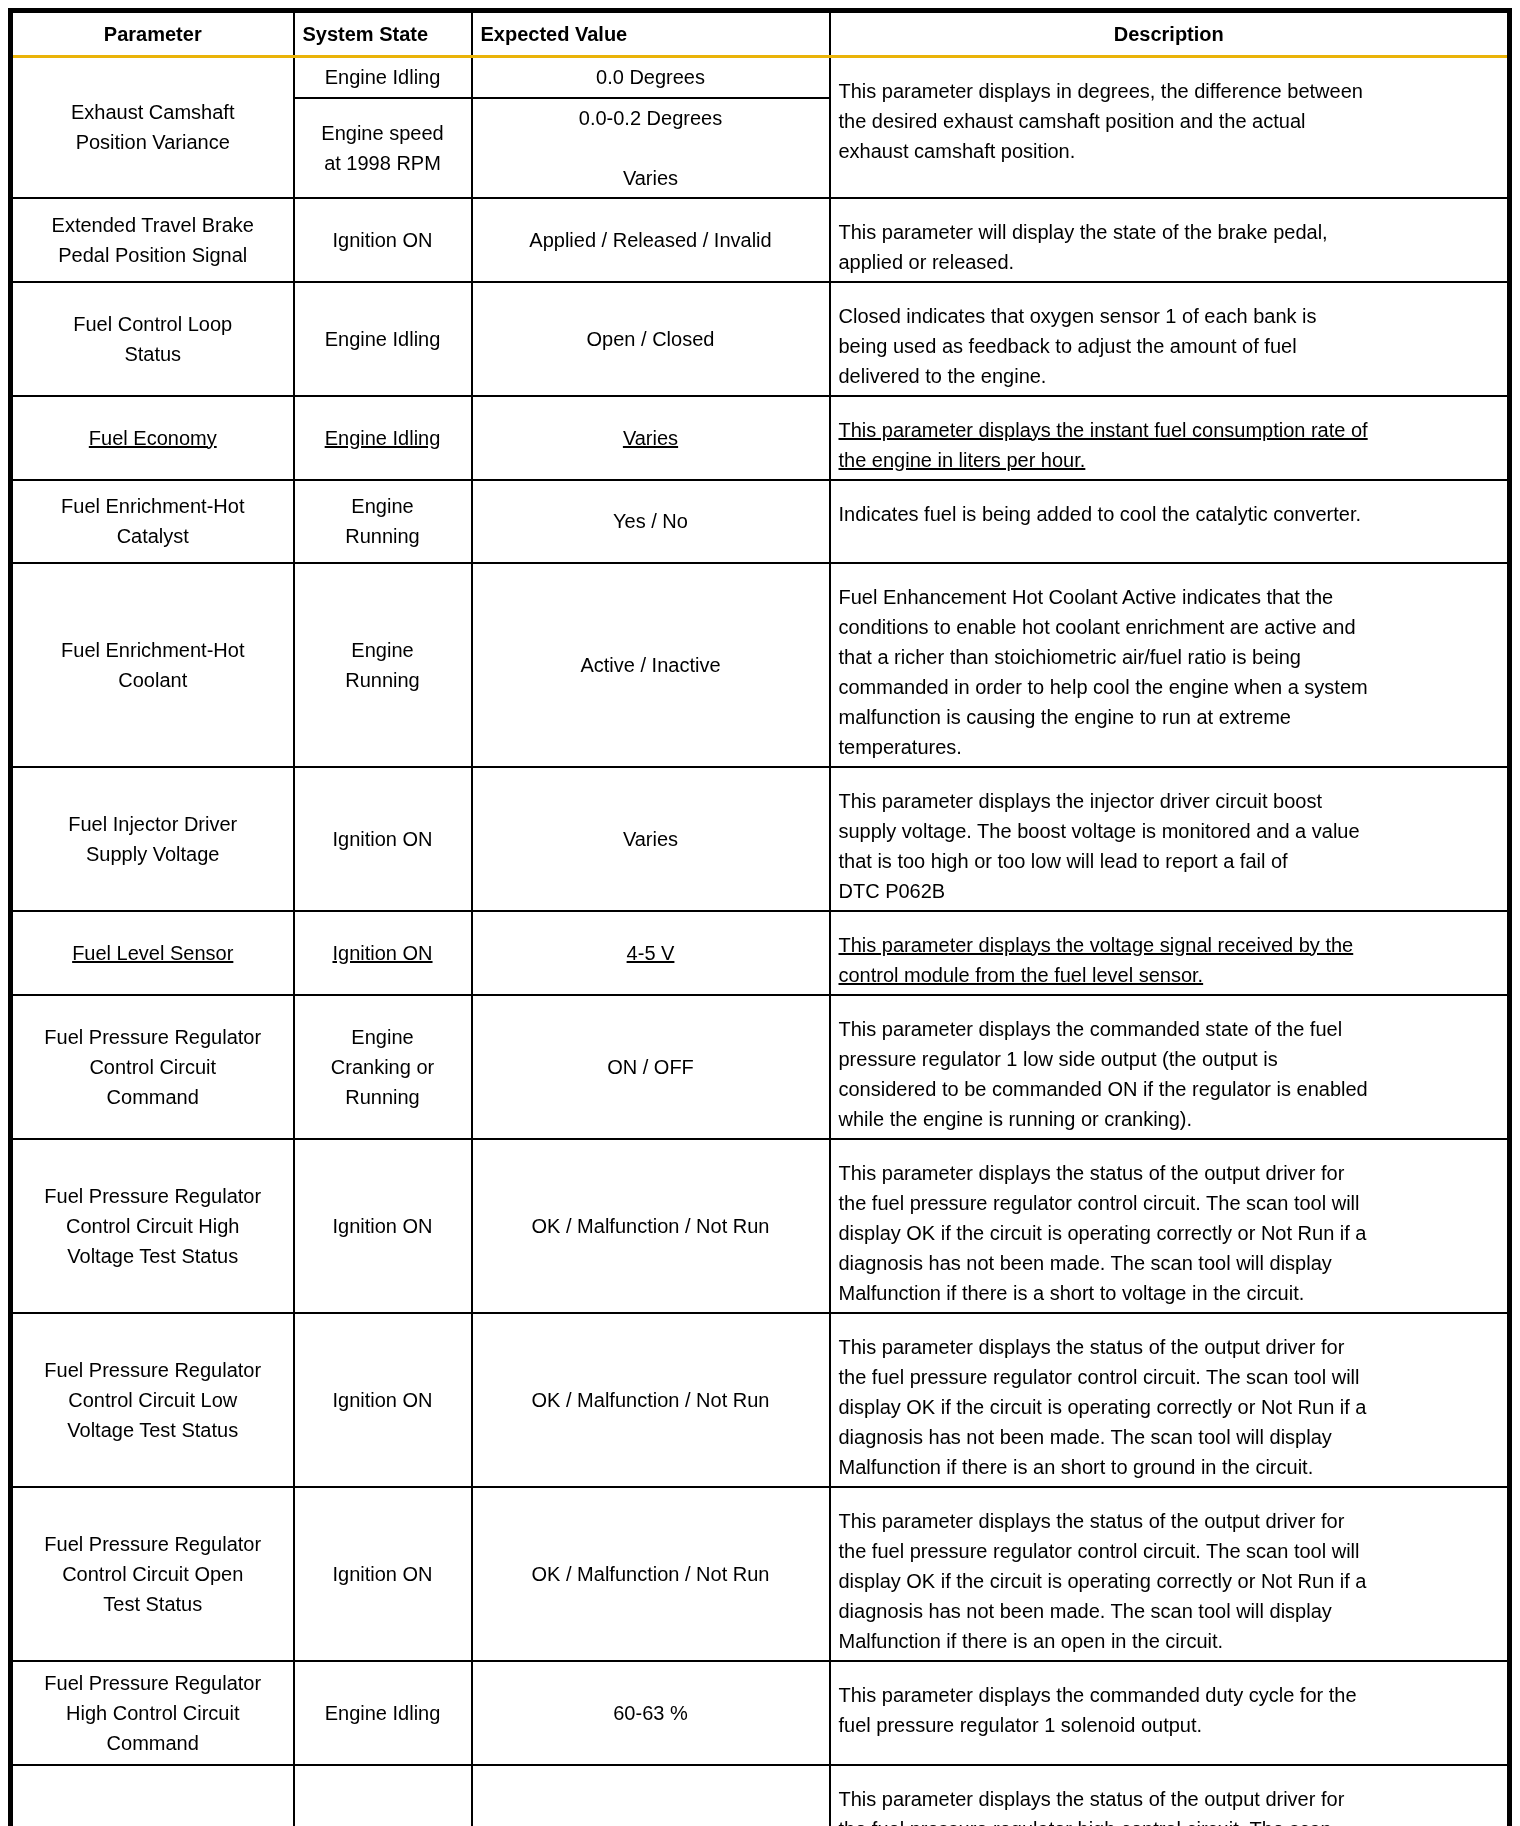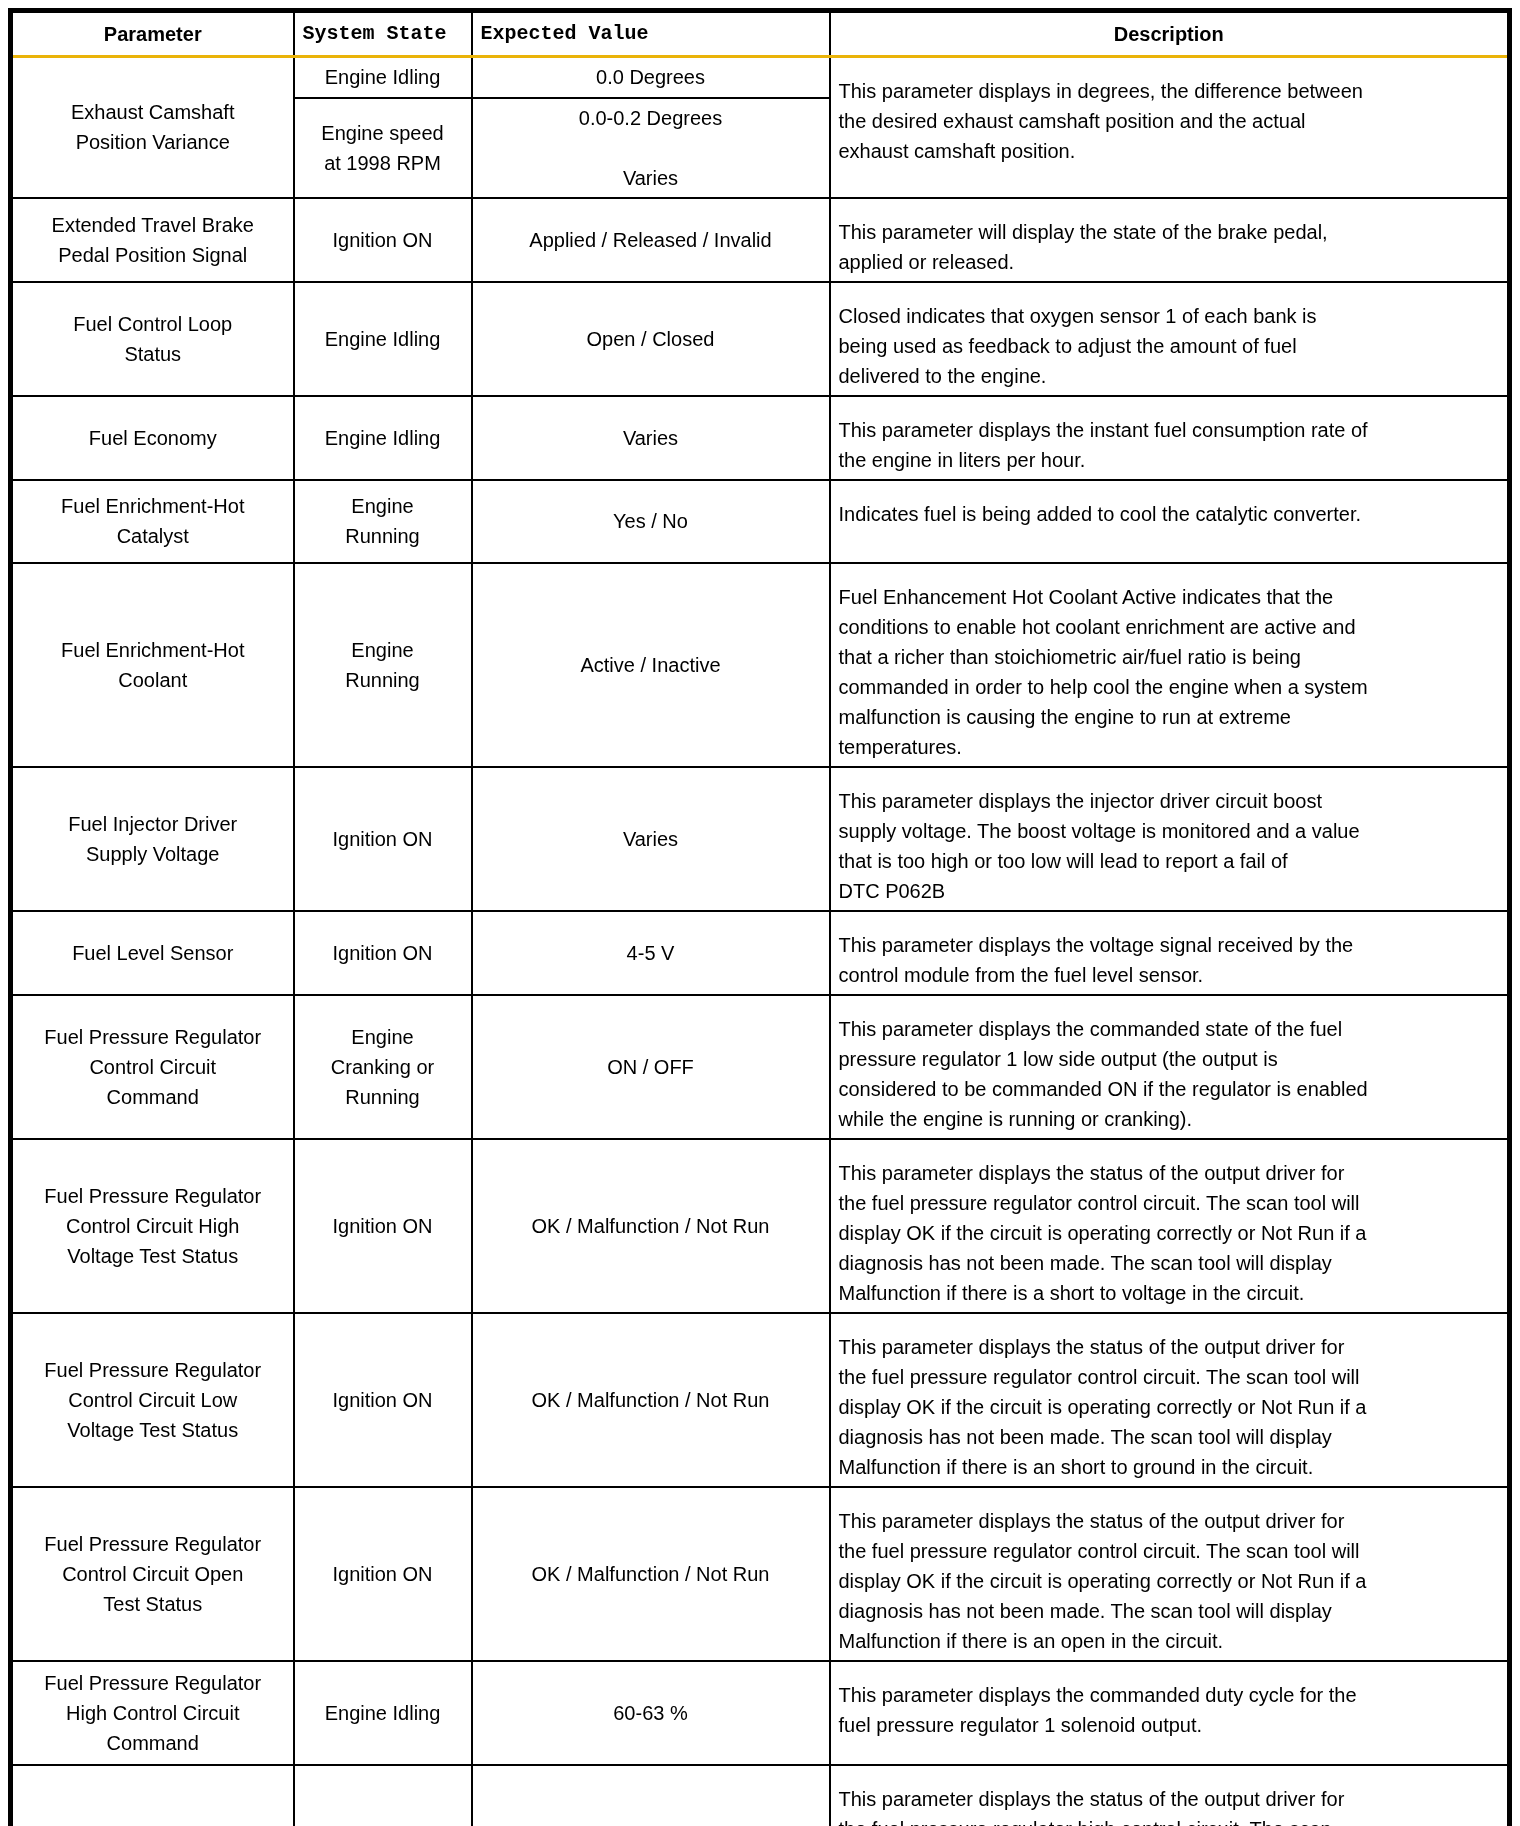--- a/index.html
+++ b/index.html
@@ -35,41 +35,41 @@
     overflow: hidden;
     box-sizing: border-box;
   }
   th {
     font-weight: bold;
     border-bottom: 3px solid #eab308;
     text-align: center;
     vertical-align: middle;
     padding: 6px 8px;
   }
-  th.al { text-align: left; font-family: Liberation Mono, monospace; }
+  th.al { text-align: left; }
 
   td.param, td.state, td.value {
     vertical-align: middle;
     text-align: center;
     white-space: pre-line;
   }
   td.desc {
     vertical-align: top;
     text-align: left;
     white-space: pre-line;
     padding-top: 18px;
   }
 
   
   tr.rh40  { height: 40px;  }
   tr.rh41  { height: 41px;  }
   tr.rh99  { height: 99px;  }
   tr.rh63  { height: 63px;  }
   tr.rh102 { height: 102px; }
-  tr.rh70  { height: 70px;  }
+  tr.rh70  { height: 70px; text-decoration: underline;  }
   tr.rh83  { height: 83px;  }
   tr.rh188 { height: 188px; }
   tr.rh139 { height: 139px; }
   tr.rh133 { height: 133px; }
   tr.rh163 { height: 163px; }
   tr.rh165 { height: 165px; }
   tr.rh160 { height: 160px; }
   tr.rh104 { height: 104px; }
 </style>
 </head>

